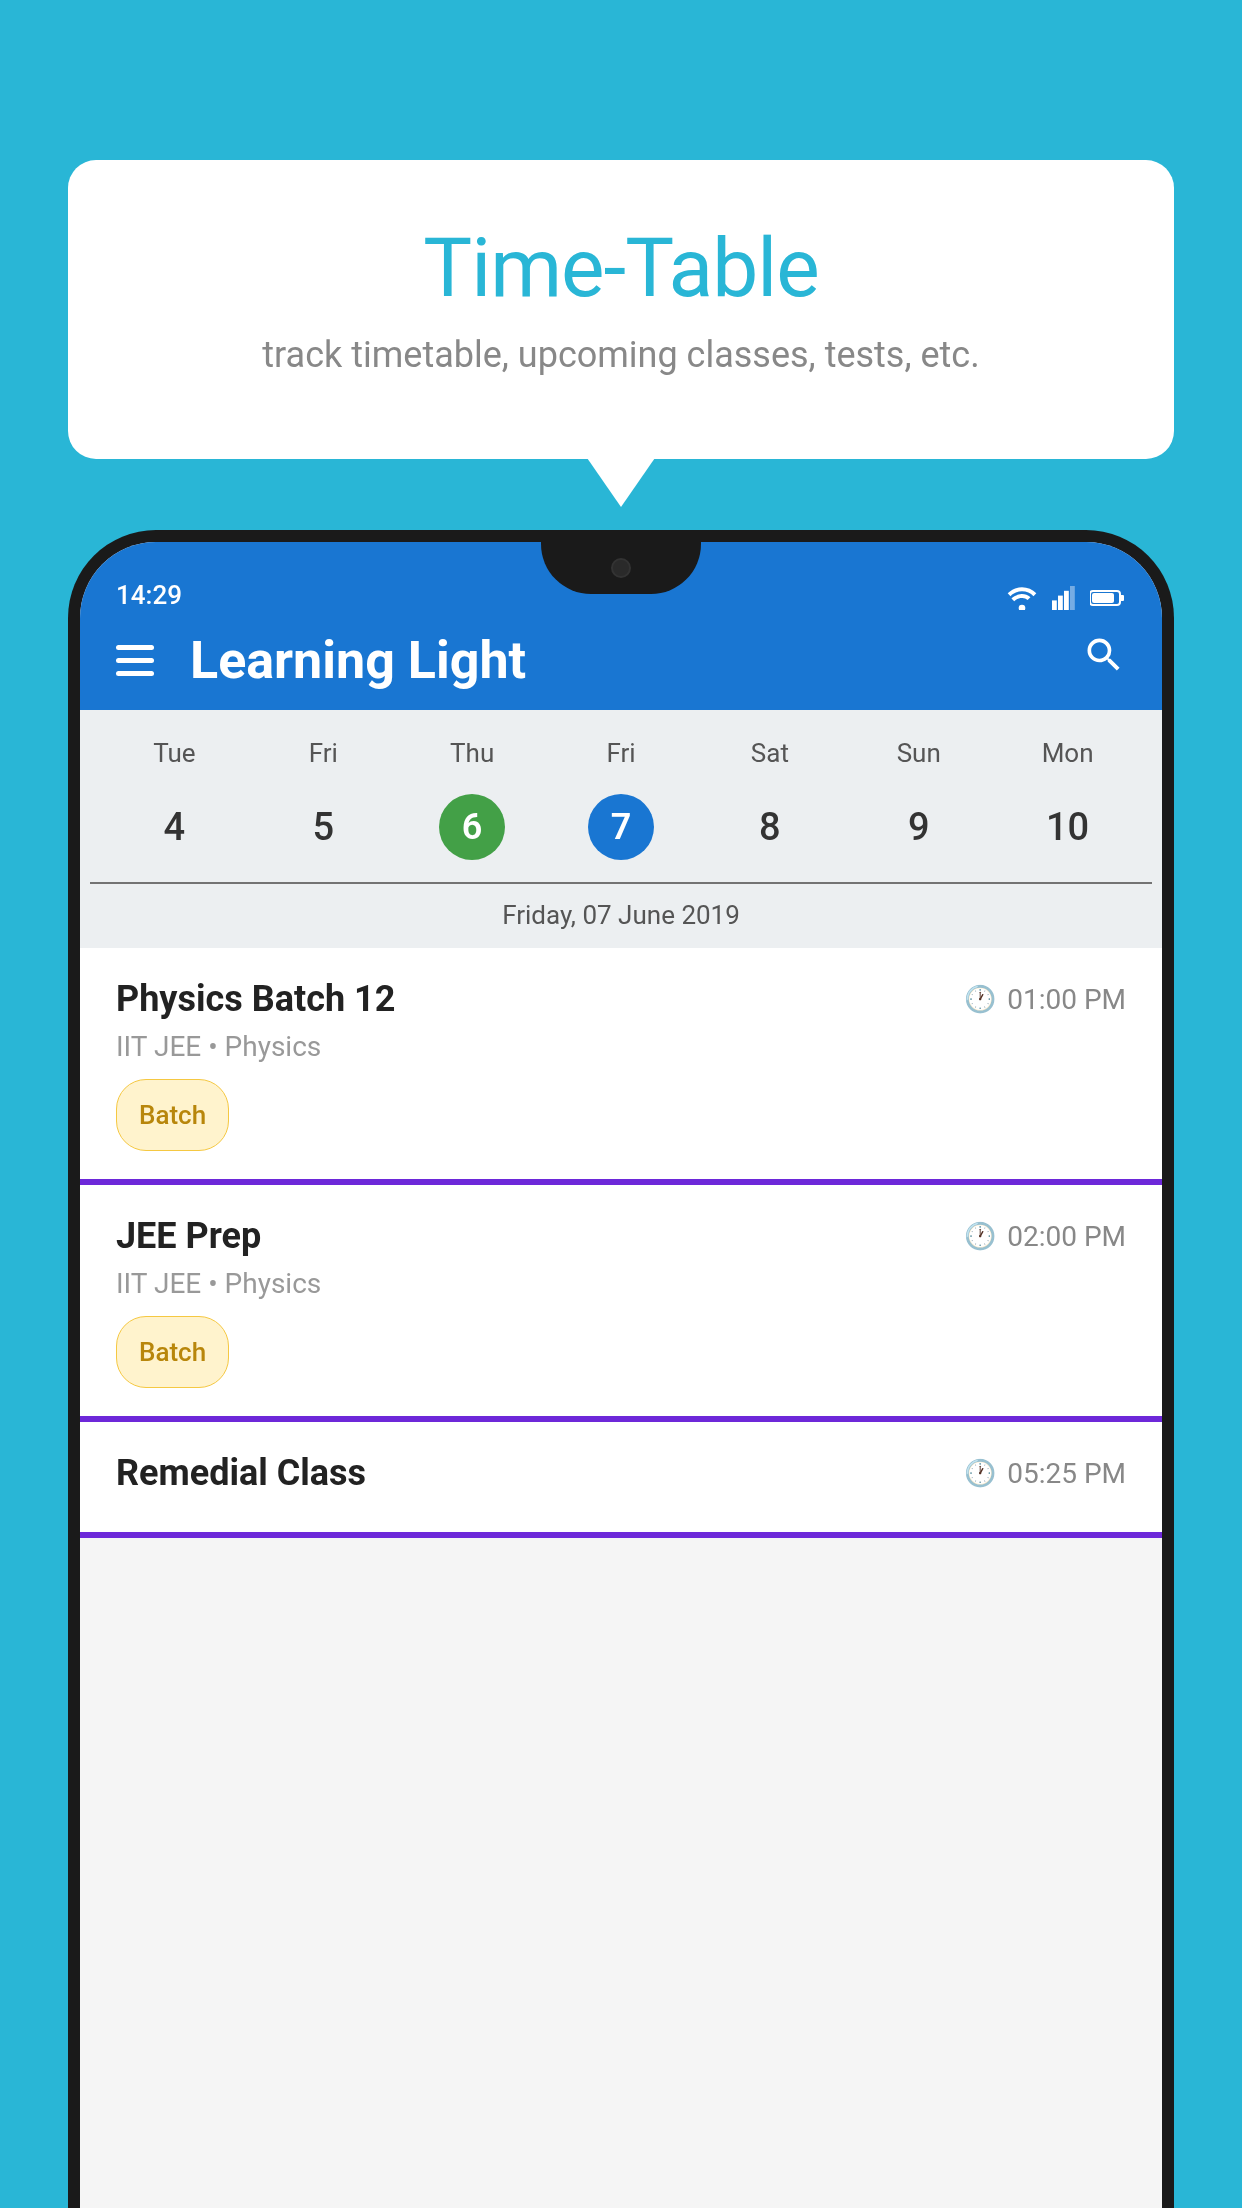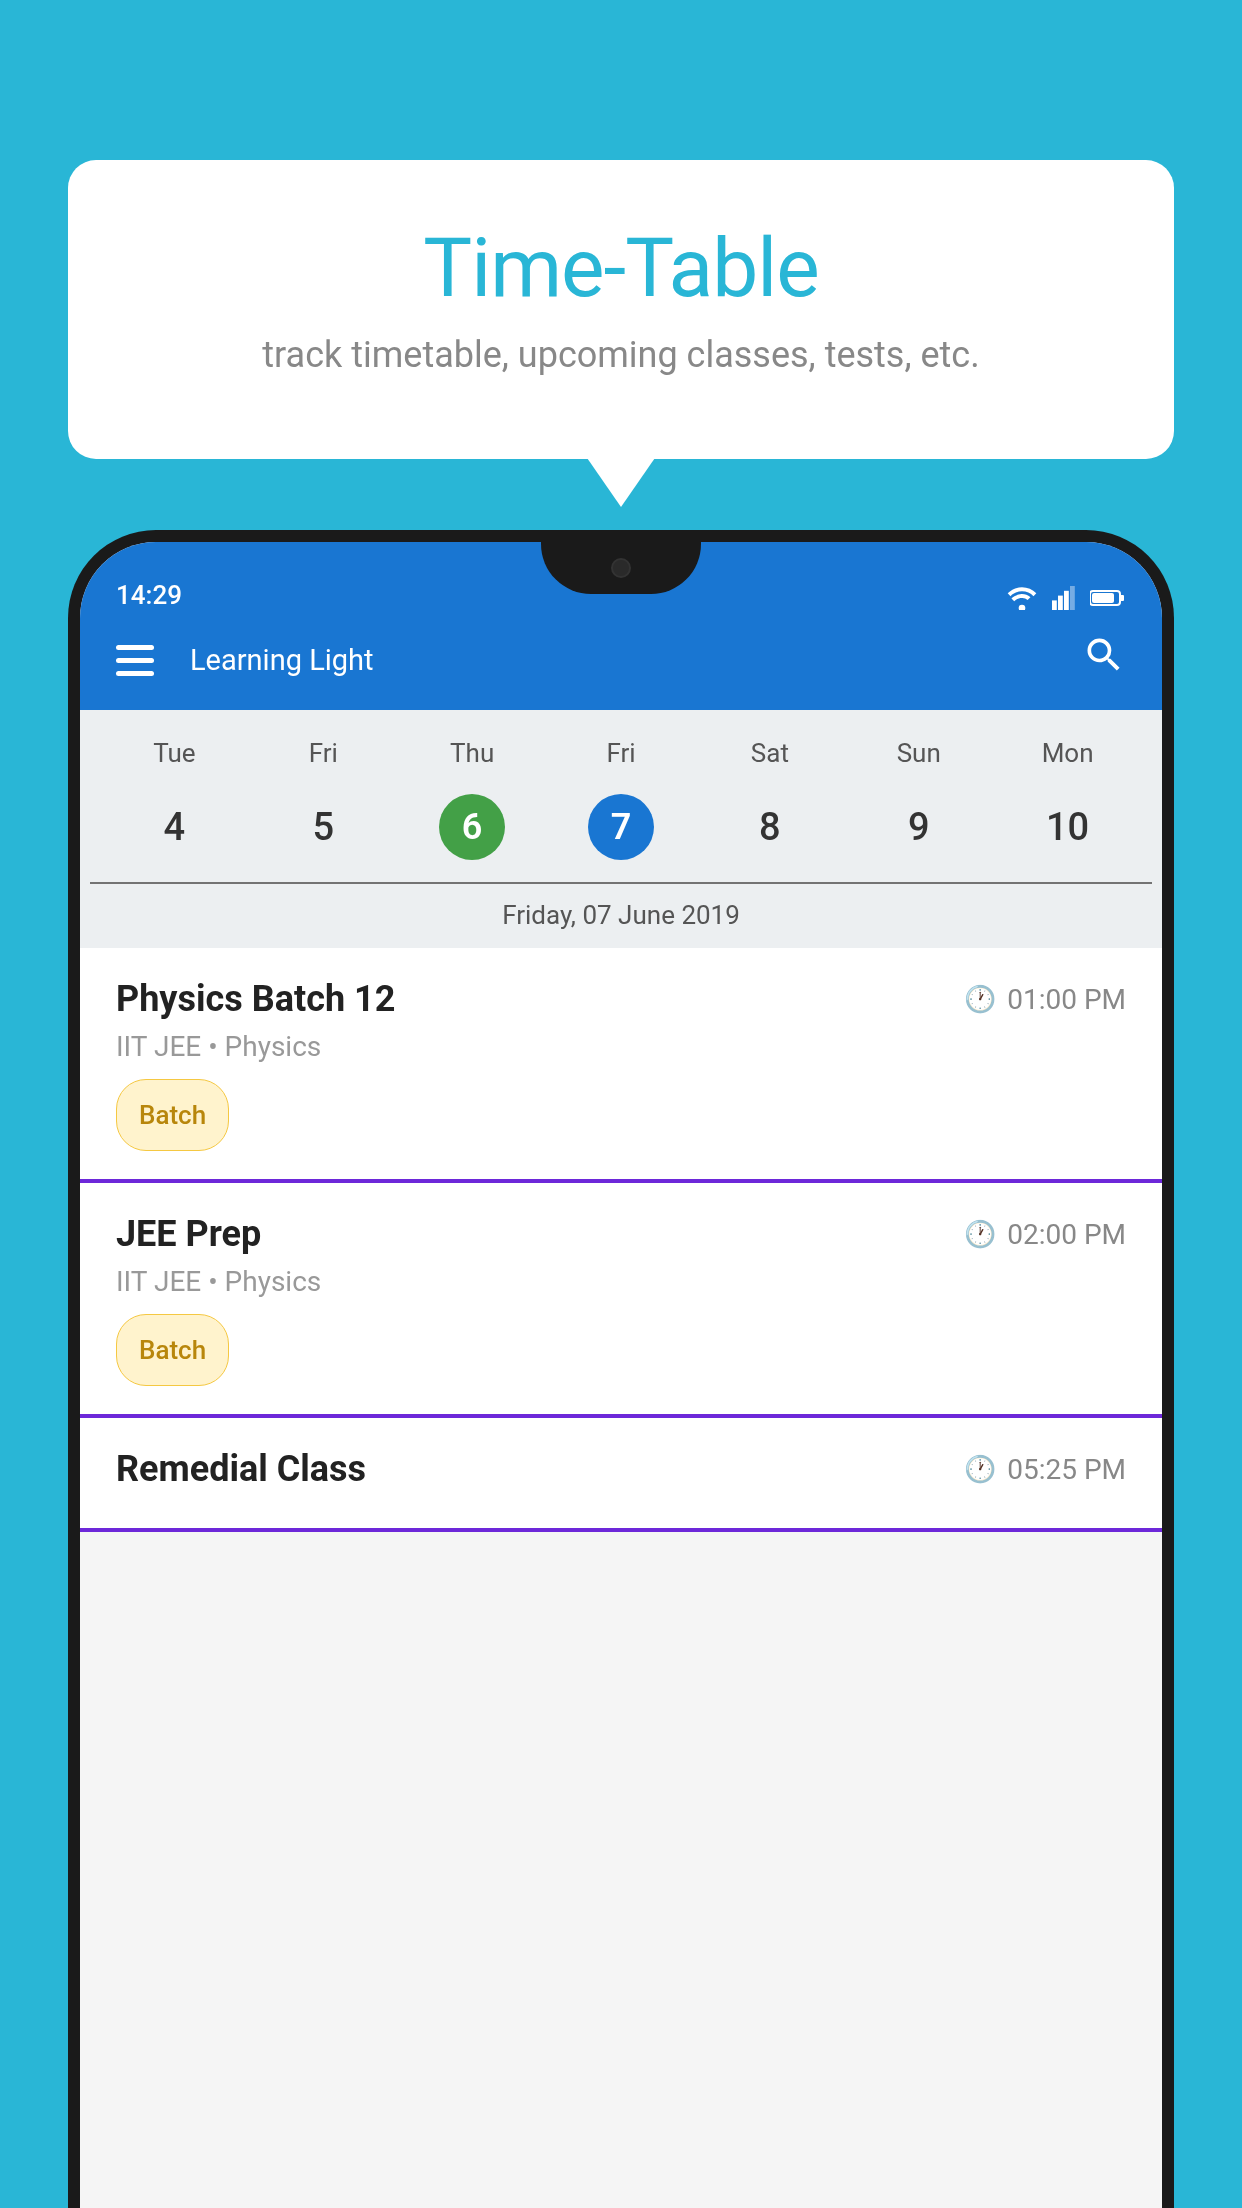--- a/index.html
+++ b/index.html
@@ -149,22 +149,22 @@
     .hamburger-icon span {
       display: block;
       width: 38px;
       height: 5px;
       background: #fff;
       border-radius: 3px;
     }
 
     .toolbar-title {
       color: #fff;
-      font-size: 29px;
-      font-weight: 400;
+      font-size: 52px;
+      font-weight: 700;
       flex: 1;
     }
 
     .search-icon-btn {
       color: #fff;
       font-size: 42px;
       cursor: pointer;
     }
 
     
@@ -236,21 +236,21 @@
 
     
     .schedule-list {
       background: #fff;
       overflow-y: auto;
     }
 
     .schedule-item {
       background: #fff;
       padding: 30px 36px 28px;
-      border-bottom: 4px solid #6d28d9;
+      border-bottom: 6px solid #6d28d9;
     }
 
     .schedule-item-header {
       display: flex;
       align-items: center;
       justify-content: space-between;
       margin-bottom: 10px;
     }
 
     .schedule-item-title {

